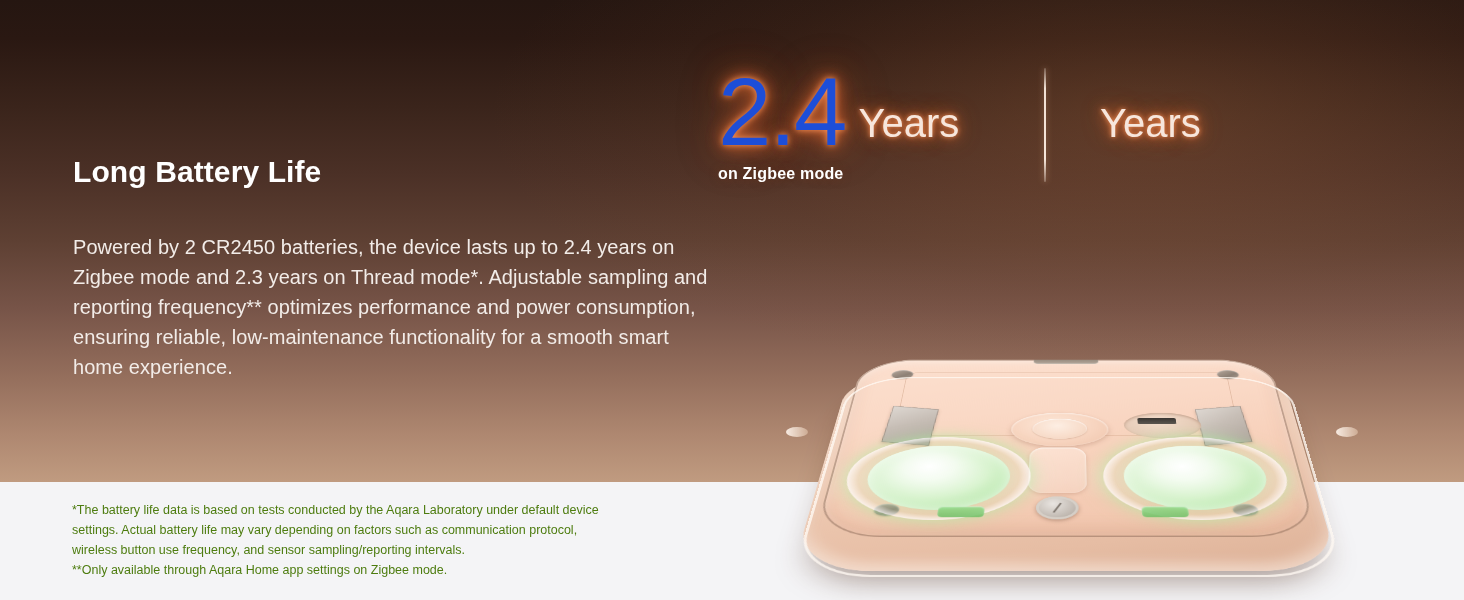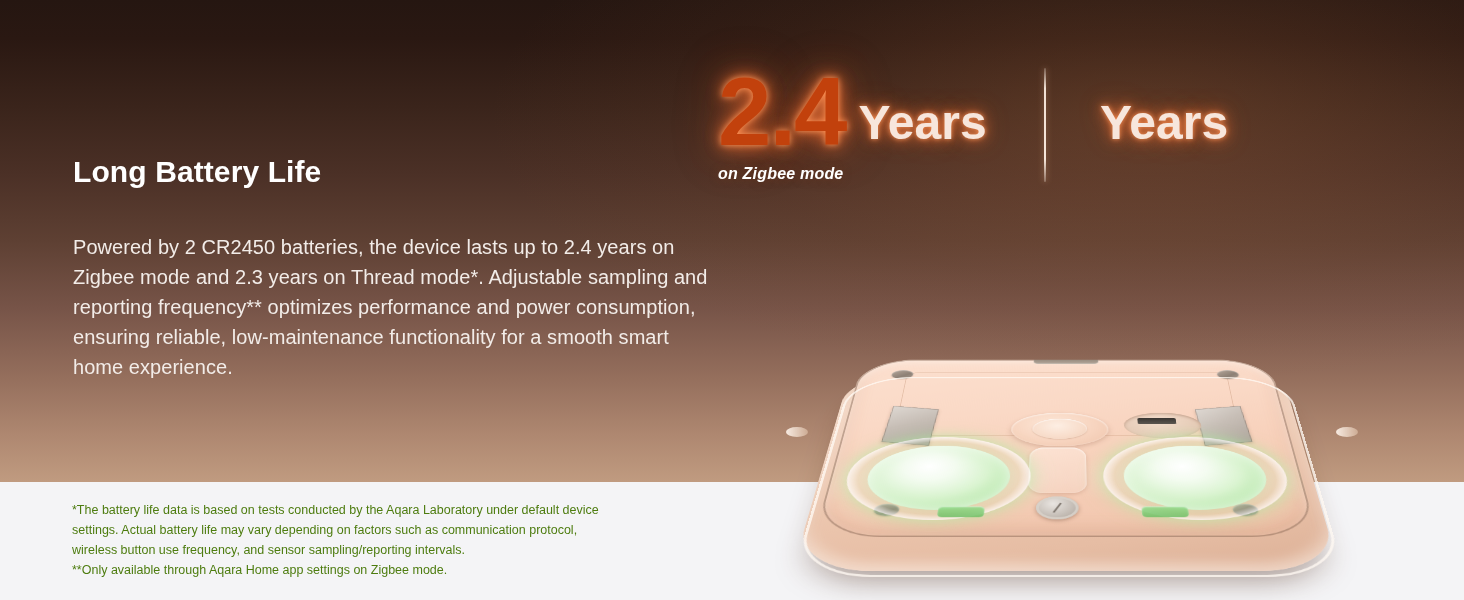--- a/index.html
+++ b/index.html
@@ -51,39 +51,39 @@
 
   
   .stats{
     position:absolute;left:706px;top:62px;width:660px;height:128px;
   }
   .stat{position:absolute;top:0;}
   .stat-zigbee{left:12px;}
   .stat-thread{left:381px;}
   .stat-row{display:flex;align-items:flex-end;height:92px;}
   .stat-num{
-    font-size:96px;font-weight:bold;line-height:84px;
-    color:#c2410c;letter-spacing:-2px;
+    font-size:96px;font-weight:normal;line-height:84px;
+    color:#1d4ed8;letter-spacing:-2px;
     text-shadow:
       0 0 6px rgba(255,150,90,.95),
       0 0 16px rgba(255,120,55,.85),
       0 0 30px rgba(245,100,40,.55),
       0 0 52px rgba(230,90,35,.35);
   }
   .stat-unit{
-    font-size:48px;font-weight:bold;line-height:44px;
+    font-size:40px;font-weight:normal;line-height:44px;
     color:#f7e6dc;margin-left:13px;margin-bottom:9px;
     text-shadow:
       0 0 5px rgba(255,150,90,.95),
       0 0 14px rgba(255,120,55,.8),
       0 0 26px rgba(240,95,40,.45);
   }
   .stat-sub{
     margin-top:11px;font-size:16px;font-weight:bold;color:#ffffff;
-    letter-spacing:.2px;text-shadow:0 0 8px rgba(120,60,30,.5);font-style:italic;
+    letter-spacing:.2px;text-shadow:0 0 8px rgba(120,60,30,.5);
   }
   .stat-divider{
     position:absolute;left:338px;top:6px;width:2px;height:114px;
     background:linear-gradient(to bottom,
       rgba(255,235,220,.25) 0%,
       rgba(255,240,228,.92) 18%,
       rgba(255,240,228,.95) 80%,
       rgba(255,235,220,.30) 100%);
     border-radius:1px;
     box-shadow:0 0 6px rgba(255,200,160,.45);

